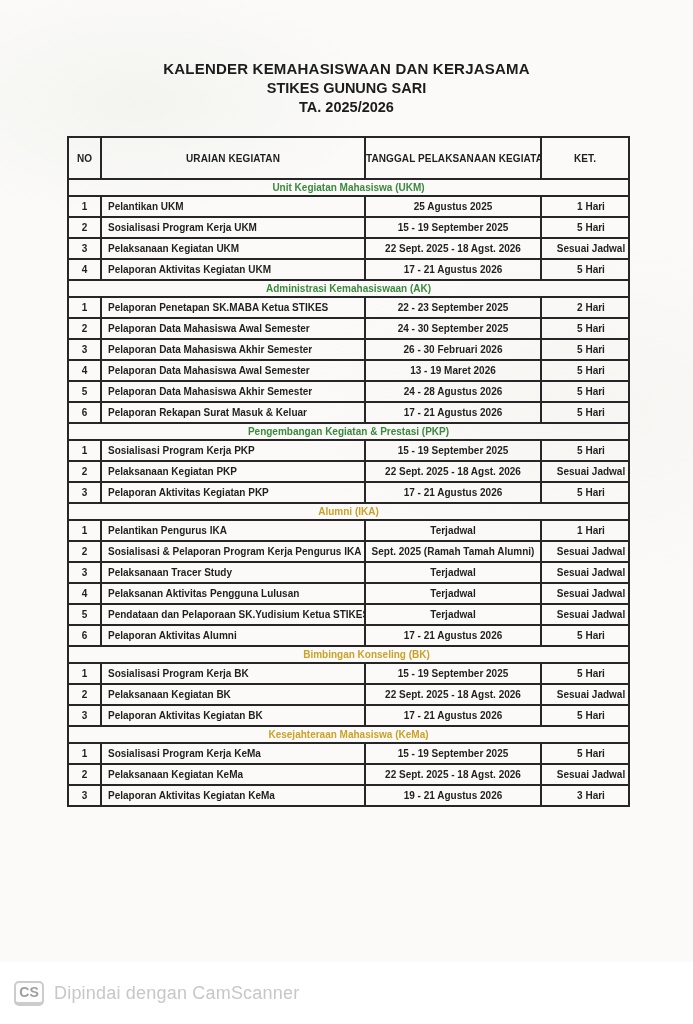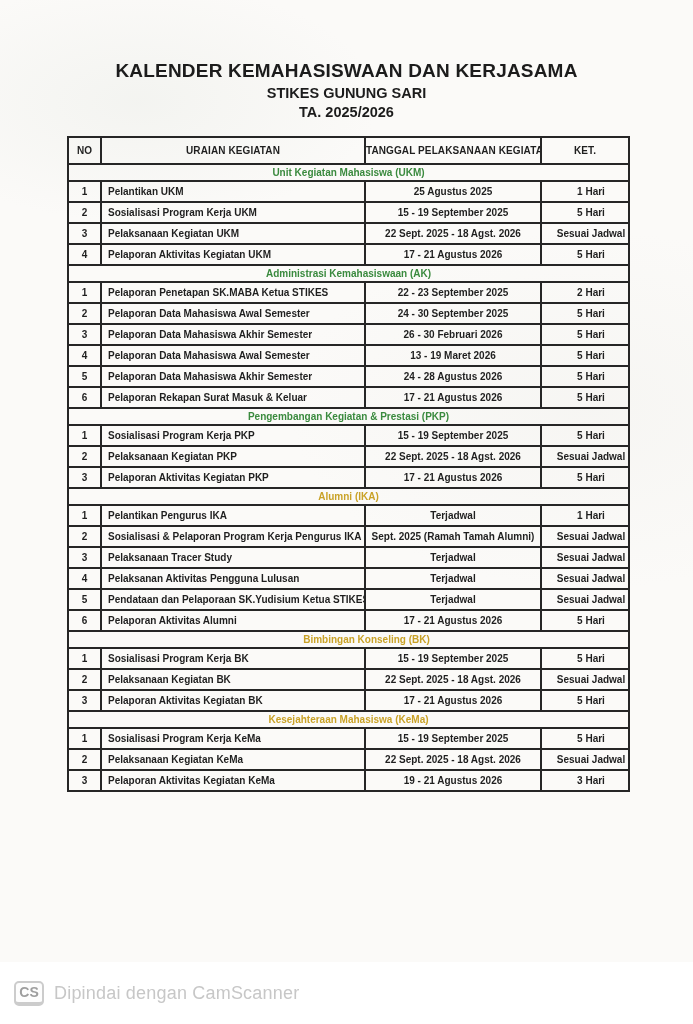--- a/index.html
+++ b/index.html
@@ -19,21 +19,21 @@
       #fbfaf8;
   }
   .title-block {
     position: absolute;
     top: 60px;
     left: 0;
     width: 100%;
     text-align: center;
     color: #1c1c1c;
   }
-  .title-line1 { font-size: 19px; font-weight: 700; letter-spacing: 0.2px; }
+  .title-line1 { font-size: 15px; font-weight: 700; letter-spacing: 0.2px; }
   .title-line2 { font-size: 14.5px; font-weight: 700; margin-top: 3px; }
   .title-line3 { font-size: 14.5px; font-weight: 700; margin-top: 3px; }
 
   table.calendar {
     position: absolute;
     top: 136px;
     left: 67px;
     width: 561px;
     border-collapse: collapse;
     table-layout: fixed;
@@ -44,21 +44,21 @@
   table.calendar col.c-tanggal { width: 176px; }
   table.calendar col.c-ket { width: 88px; }
 
   table.calendar td, table.calendar th {
     border: 2px solid #262626;
     font-size: 10px;
     overflow: hidden;
     white-space: nowrap;
   }
   tr.header-row th {
-    height: 27px;
+    height: 42px;
     font-weight: 700;
     text-align: center;
     font-size: 10px;
     letter-spacing: 0.1px;
   }
   td.section-header {
     height: 17px;
     text-align: center;
     font-weight: 700;
     font-size: 10px;

